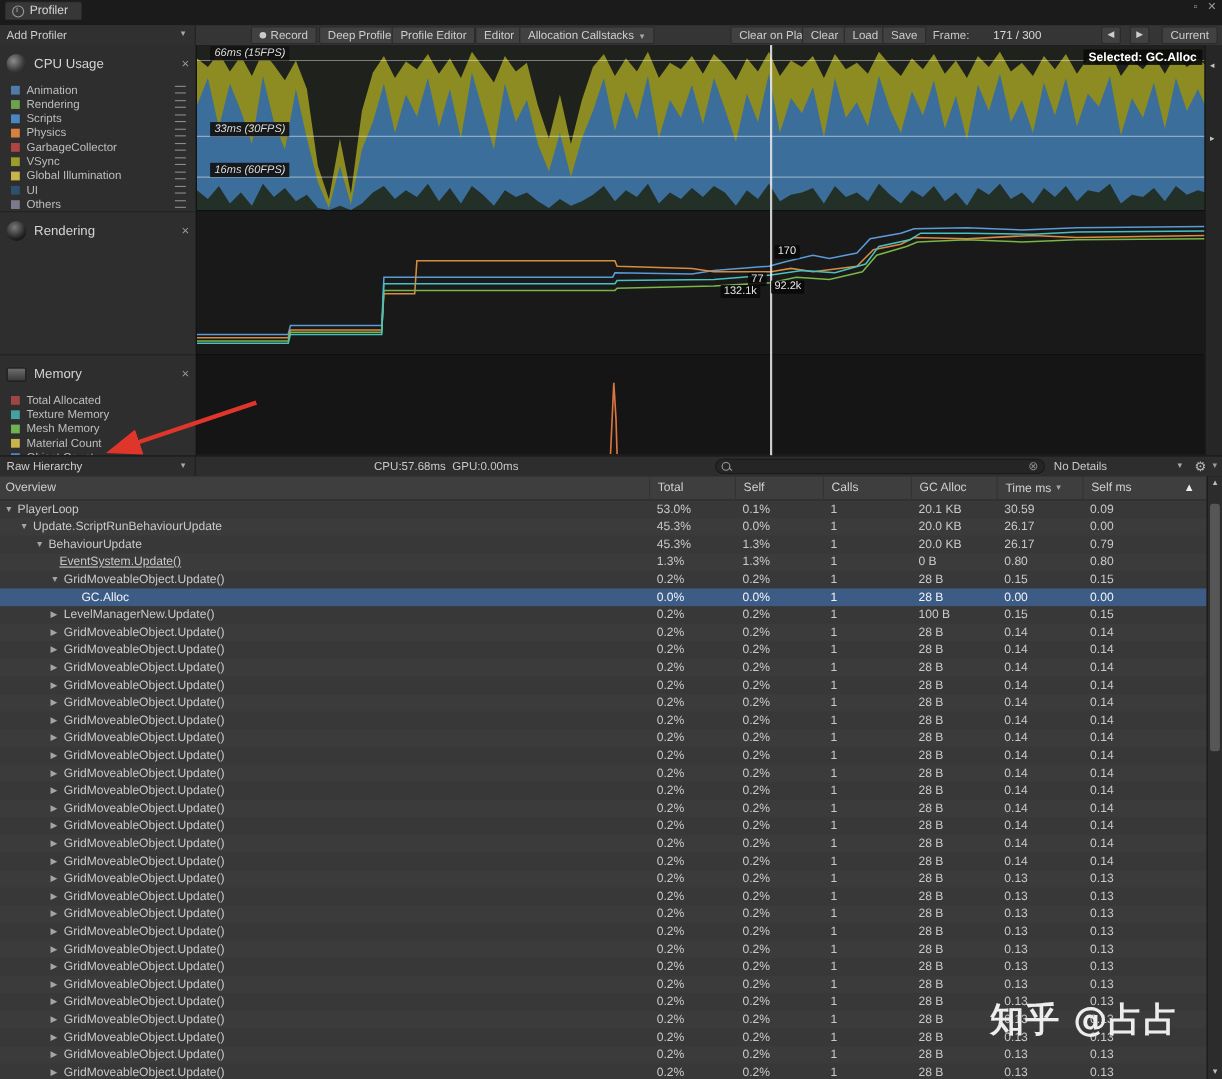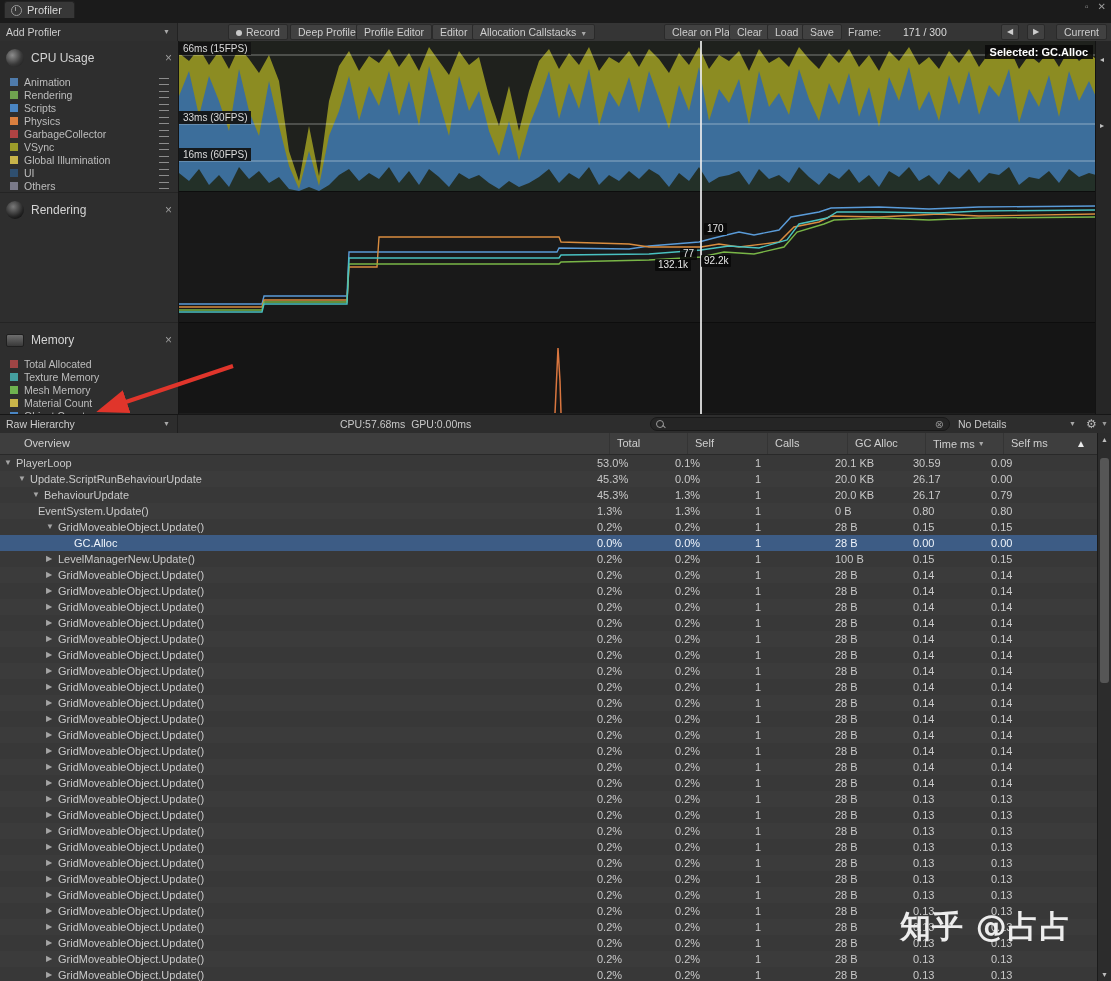--- a/index.html
+++ b/index.html
@@ -51,21 +51,21 @@
   .legend-label{flex:1;white-space:nowrap;overflow:hidden;}
   .legend-handle{width:10px;height:5px;border-top:1px solid #8c8c8c;border-bottom:1px solid #8c8c8c;flex:none;}
 
   .charts{position:absolute;left:178px;top:0;width:917px;height:373px;background:#1d1d1d;border-left:1px solid #141414;}
   .chart{position:relative;width:917px;overflow:hidden;}
   .chart svg{display:block;}
   .chart-cpu{height:150px;background:#1f211d;border-bottom:1px solid #0d0d0d;}
   .chart-render{height:130px;background:#191919;border-bottom:1px solid #0d0d0d;}
   .chart-memory{height:90px;background:#151515;}
   .playhead{position:absolute;left:521px;top:0;width:2px;height:373px;background:rgba(236,236,236,.85);z-index:6;}
-  .thresh{position:absolute;left:0;background:rgba(18,18,18,.93);color:#dcdcdc;font-size:10px;padding:1px 4px;z-index:5;}
+  .thresh{position:absolute;left:12px;background:rgba(18,18,18,.93);color:#dcdcdc;font-size:10px;padding:1px 4px;z-index:5;font-style:italic;}
   .sel-label{position:absolute;right:3px;top:4px;background:rgba(10,10,10,.9);color:#fff;font-weight:bold;font-size:11px;padding:1px 5px;z-index:5;}
   .badge{position:absolute;background:rgba(8,8,8,.88);color:#e6e6e6;font-size:10px;line-height:12px;padding:0 3px;border-radius:1px;z-index:7;white-space:nowrap;}
   .right-strip{position:absolute;left:1095px;top:0;width:16px;height:373px;background:#262626;border-left:1px solid #131313;box-sizing:border-box;}
   .strip-left{position:absolute;left:4px;top:14px;font-size:8px;color:#c2c2c2;}
   .strip-right{position:absolute;left:4px;top:80px;font-size:8px;color:#c2c2c2;}
 
   
   .statusbar{position:absolute;left:0;top:414px;width:100%;height:18px;background:#2d2d2d;border-top:1px solid #161616;
              border-bottom:1px solid #222;font-size:10.5px;}
   .hier-mode{position:absolute;left:0;top:0;width:178px;height:18px;line-height:18px;padding-left:6px;color:#cdcdcd;
@@ -79,21 +79,21 @@
   .search-input{flex:1;background:transparent;border:none;outline:none;color:#ddd;font-size:10px;height:11px;padding:0;
                 font-family:"Liberation Sans",sans-serif;}
   .search-clear{color:#8d8d8d;font-size:11px;line-height:11px;flex:none;}
   .details-dd{position:absolute;left:952px;top:0;width:128px;height:18px;line-height:18px;padding-left:6px;color:#c8c8c8;box-sizing:border-box;}
   .details-dd .dd{position:absolute;right:4px;top:0;}
   .gear{position:absolute;left:1086px;top:1px;color:#b8b8b8;font-size:12px;line-height:16px;}
   .gear-dd{position:absolute;left:1101px;top:5px;font-size:7px;color:#9a9a9a;}
 
   
   .thead{position:absolute;left:0;top:433px;width:1097px;height:22px;background:#3e3e3e;border-bottom:1px solid #292929;
-         display:grid;grid-template-columns:590px 78px 80px 80px 78px 78px 1fr;font-size:11px;color:#cfcfcf;box-sizing:border-box;padding-left:19px;}
+         display:grid;grid-template-columns:590px 78px 80px 80px 78px 78px 1fr;font-size:11px;color:#cfcfcf;box-sizing:border-box;}
   .th{line-height:21px;padding-left:7px;border-left:1px solid #343434;white-space:nowrap;overflow:hidden;}
   .th:first-child{border-left:none;padding-left:5px;}
   .sort-ind{font-size:7px;color:#a8a8a8;margin-left:3px;vertical-align:2px;}
   .scroll-top-btn{position:absolute;left:1072px;top:436px;width:18px;height:16px;color:#ececec;font-size:10px;
                   text-align:center;line-height:16px;z-index:8;}
   .tbody{position:absolute;left:0;top:455px;width:1097px;height:526px;overflow:hidden;background:#383838;}
   .trow{display:grid;grid-template-columns:590px 78px 80px 80px 78px 78px 1fr;height:16px;line-height:16px;font-size:11px;color:#c9c9c9;}
   .trow.odd{background:#3b3b3b;}
   .trow.sel{background:#3d5c85;color:#eef3fa;}
   .tname{display:flex;align-items:center;white-space:nowrap;overflow:hidden;}
@@ -341,21 +341,21 @@
           <span>BehaviourUpdate</span>
         </div>
         <div class="tcell">45.3%</div>
         <div class="tcell">1.3%</div>
         <div class="tcell">1</div>
         <div class="tcell">20.0 KB</div>
         <div class="tcell">26.17</div>
         <div class="tcell">0.79</div>
       </div>
       <div class="trow odd">
-        <div class="tname" style="padding-left: 38px;">
+        <div class="tname" style="padding-left: 54px; text-decoration: underline;">
           <span>EventSystem.Update()</span>
         </div>
         <div class="tcell">1.3%</div>
         <div class="tcell">1.3%</div>
         <div class="tcell">1</div>
         <div class="tcell">0 B</div>
         <div class="tcell">0.80</div>
         <div class="tcell">0.80</div>
       </div>
       <div class="trow">

